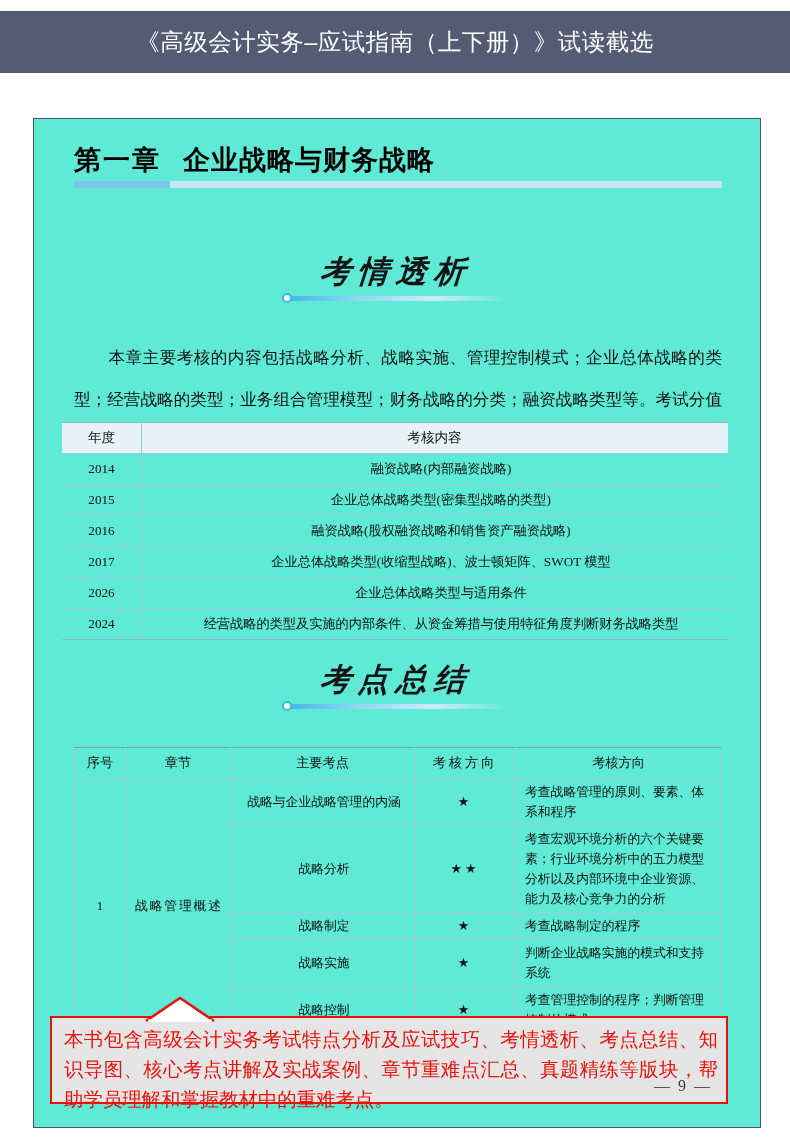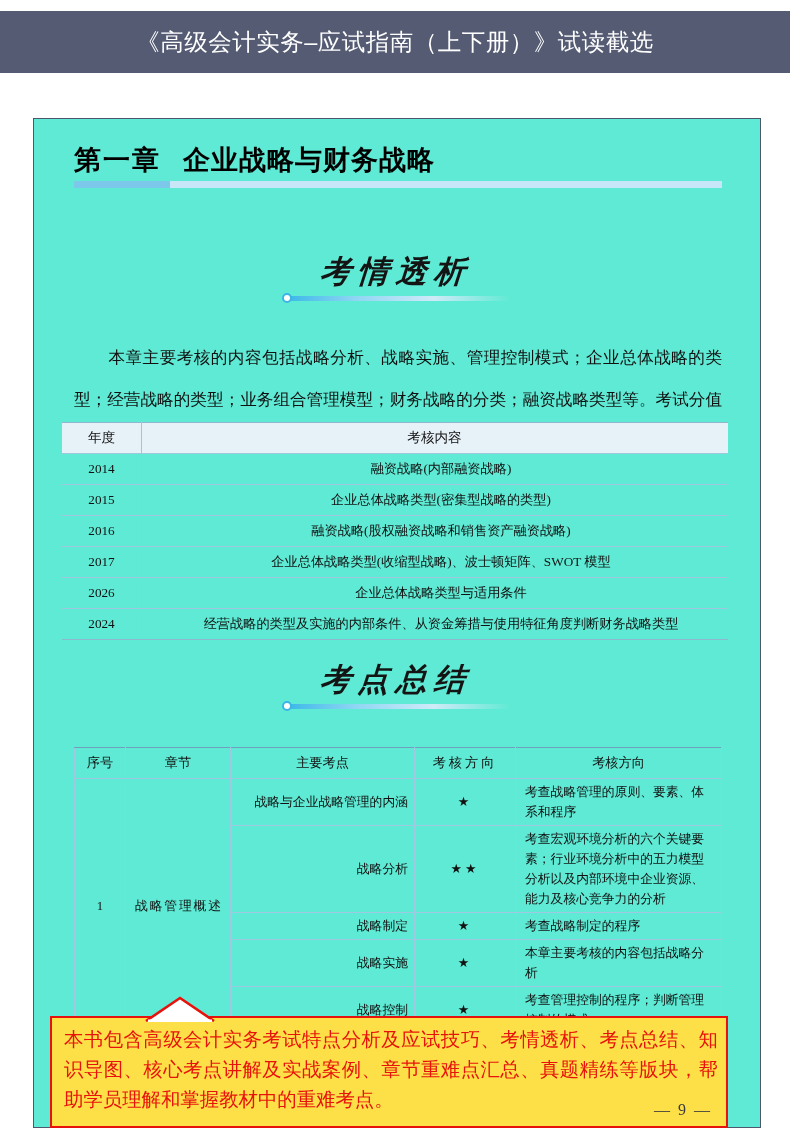--- a/index.html
+++ b/index.html
@@ -192,38 +192,38 @@
   .tbl2 tr.hdr td {
     text-align: center;
     font-size: 13.2px;
     height: 24px;
     border-top: 1.6px solid #6f9fbb;
     border-bottom: 1.2px solid #9fc9e0;
   }
   .tbl2 tr.last td { border-bottom: 1.6px solid #6f9fbb; }
   .tbl2 .col-no      { width: 38px;  text-align: center; }
   .tbl2 .col-chap    { width: 86px;  text-align: justify; text-align-last: justify; padding: 3px 9px; }
-  .tbl2 .col-point   { width: 168px; text-align: right; padding-left: 9px; }
+  .tbl2 .col-point   { width: 168px; text-align: center; padding-left: 9px; }
   .tbl2 .col-imp     { width: 88px;  text-align: center; letter-spacing: 3px; }
   .tbl2 .col-dir     { text-align: left; padding-left: 9px; }
   .tbl2 .hdr .col-chap { text-align: center; text-align-last: center; }
   .tbl2 .hdr .col-point { text-align: center; padding-left: 6px; font-family: Liberation Serif, serif; }
   .tbl2 .hdr .col-dir  { text-align: center; padding-left: 6px; }
   .tbl2 .thick-top td { border-top: 1.4px solid #6f9fbb; }
 
   
   .callout {
     position: absolute;
     left: 50px;
     top: 1016px;
     width: 678px;
-    height: 112px;
+    height: 88px;
     border: 2.6px solid #e8120c;
     box-sizing: border-box;
-    background: #fde047;
+    background: #e5e5e5;
     z-index: 5;
     padding-left: 20px;
   }
   .callout-text {
     position: absolute;
     left: 12px;
     top: 6px;
     width: 654px;
     font-family: "Liberation Sans", "DejaVu Sans", sans-serif;
     font-size: 19.4px;
@@ -343,21 +343,21 @@
         <td class="col-dir">考查宏观环境分析的六个关键要素；行业环境分析中的五力模型分析以及内部环境中企业资源、能力及核心竞争力的分析</td>
       </tr>
       <tr>
         <td class="col-point">战略制定</td>
         <td class="col-imp">★</td>
         <td class="col-dir">考查战略制定的程序</td>
       </tr>
       <tr>
         <td class="col-point">战略实施</td>
         <td class="col-imp">★</td>
-        <td class="col-dir">本章主要考核的内容包括战略分析</td>
+        <td class="col-dir">判断企业战略实施的模式和支持系统</td>
       </tr>
       <tr>
         <td class="col-point">战略控制</td>
         <td class="col-imp">★</td>
         <td class="col-dir">考查管理控制的程序；判断管理控制的模式</td>
       </tr>
 
       <tr class="last thick-top">
         <td class="col-no">2</td>
         <td class="col-chap">企业总体战略</td>

